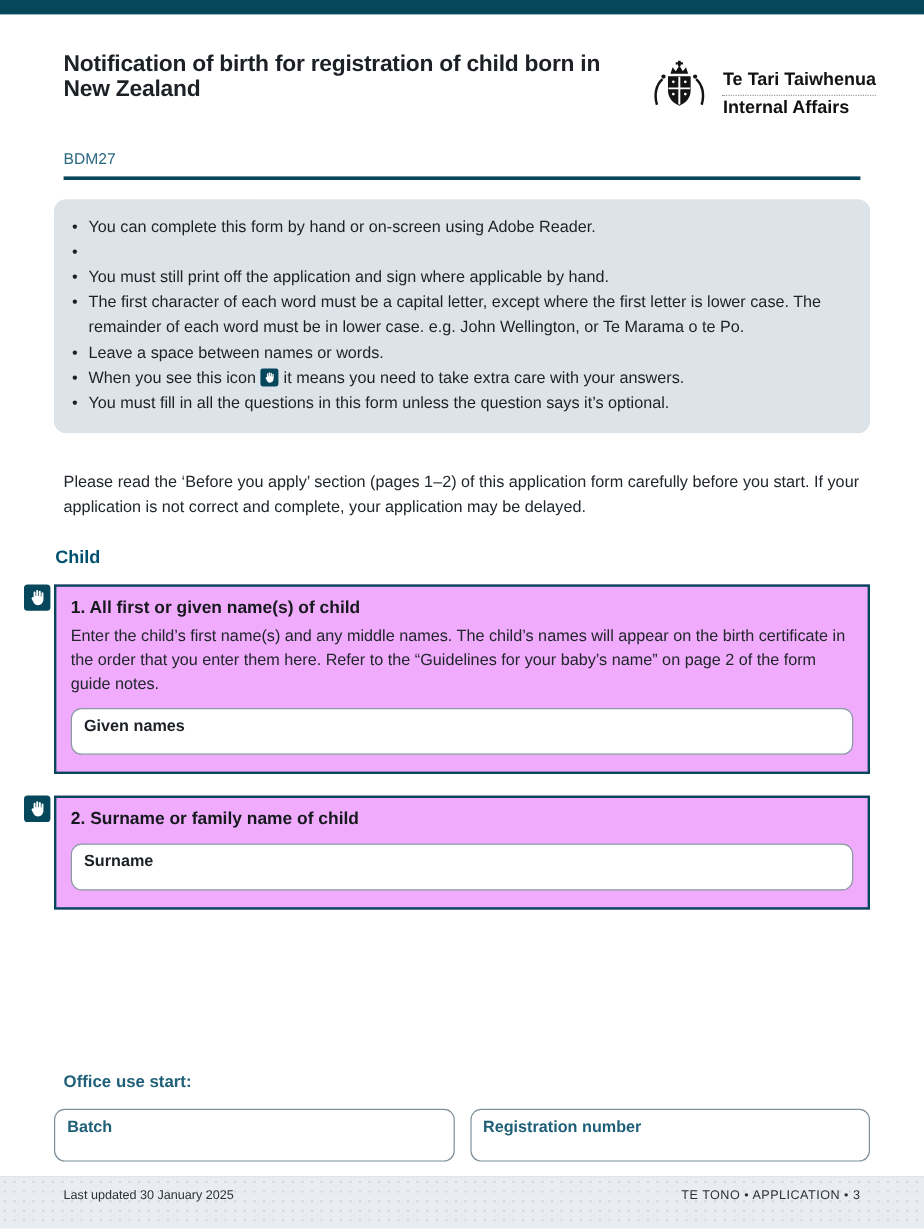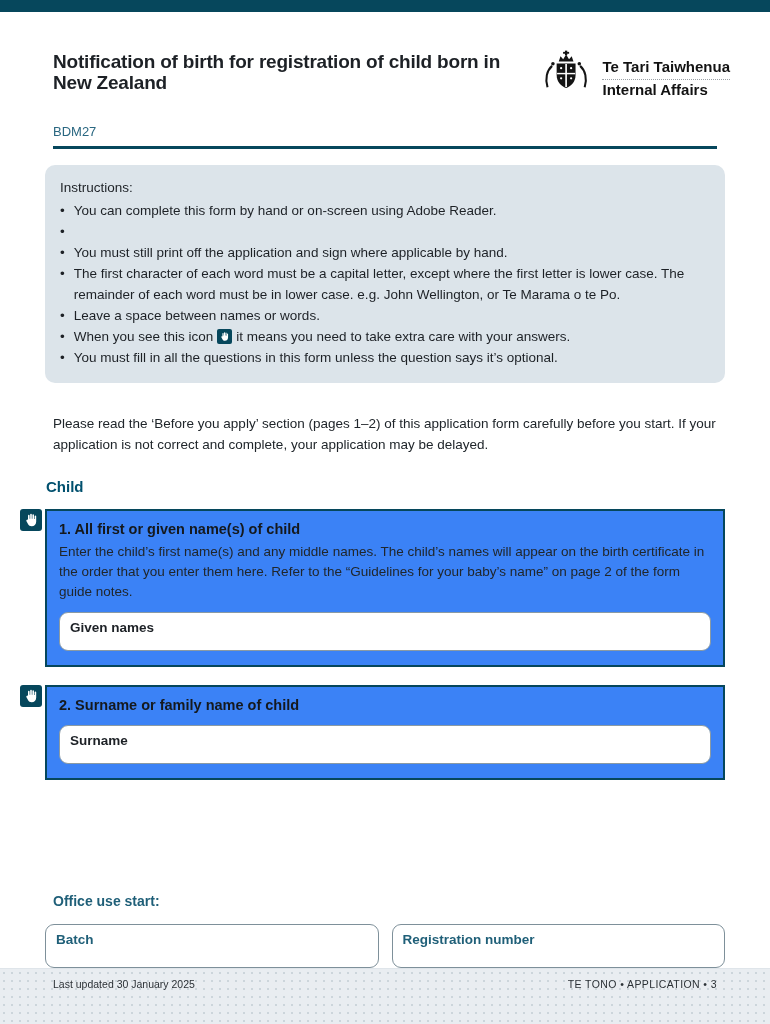--- a/index.html
+++ b/index.html
@@ -13,21 +13,21 @@
   }
   .topbar { height:12px; background:#06475c; width:100%; }
 
   
   .header { display:flex; justify-content:space-between; padding:30px 40px 0 53px; }
   .titles { width:465px; }
   .title-mi, .title-en {
     font-size:19px; line-height:21px; font-weight:bold; color:#1d2126;
     letter-spacing:-0.2px;
   }
-  .title-en { margin-top:9px; }
+  .title-en { margin-top:1px; }
   .logo { display:flex; gap:9px; align-items:flex-start; margin-top:8px; }
   .logo-text { font-size:15px; font-weight:bold; color:#121212; line-height:20px; margin-top:7px; }
   .logo-text .line1 { border-bottom:1px dotted #9aa0a5; padding-bottom:2px; display:inline-block; }
   .form-code { margin:22px 0 0 53px; font-size:13px; color:#2a6781; }
   .rule { height:3px; background:#06475c; margin:7px 53px 0 53px; }
 
   
   .instructions {
     margin:16px 45px 0 45px; background:#dce4ea; border-radius:10px;
     padding:12px 18px 15px 15px; font-size:13.5px; line-height:21px; color:#1d2126;
@@ -44,21 +44,21 @@
 
   
   .intro { margin:30px 53px 0 53px; font-size:13.5px; line-height:21px; }
 
   
   .section-head { margin:20px 0 0 46px; font-size:15px; line-height:24px; font-weight:bold; color:#00506e; }
 
   
   .q-box {
     position:relative; margin:10px 45px 0 45px; border:2px solid #06475c;
-    padding:8px 12px 14px 12px; background:#3b82f6;
+    padding:8px 12px 14px 12px; background:#f0abfc;
   }
   .q-box.q2 { margin-top:18px; }
   .hand-badge {
     position:absolute; left:-27px; top:-2px; width:22px; height:22px;
     background:#06475c; border-radius:3px; text-align:center;
   }
   .hand-badge svg { display:block; margin:2.5px auto 0; }
   .q-title { font-size:14.5px; font-weight:bold; color:#15191d; line-height:20px; }
   .q-desc { font-size:13.5px; line-height:20px; margin-top:3px; }
   .field {
@@ -72,21 +72,21 @@
   .office-heading { font-size:14px; font-weight:bold; color:#1f5f78; margin-left:8px; }
   .office-row { display:flex; gap:13px; margin-top:15px; }
   .office-field {
     flex:1; border:1px solid #7e909a; border-radius:9px; height:44px;
     padding:5px 10px; cursor:text; background:#fff;
   }
   .office-field .field-label { color:#1f5f78; }
 
   
   .footer {
-    position:absolute; bottom:0; left:0; width:100%; height:56px;
+    position:absolute; bottom:0; left:0; width:100%; height:44px;
     background:#e9edf1;
     background-image:radial-gradient(#ccd5db 0.8px, transparent 0.9px);
     background-size:8px 8px;
     border-top:1px solid #dfe5ea;
     margin-top:48px;
   }
   .footer-inner {
     display:flex; justify-content:space-between; padding:9px 53px 0 53px;
     font-size:10.5px; color:#2b3136;
   }
@@ -132,21 +132,20 @@
       <span class="line1">Te Tari Taiwhenua</span><br>
       <span>Internal Affairs</span>
     </div>
   </div>
 </div>
 
 <div class="form-code">BDM27</div>
 <div class="rule"></div>
 
 <div class="instructions">
-  <div class="ins-heading">Instructions:</div>
   <ul class="ins-list">
     <li>
       <span class="marker">•</span>
       <span>You can complete this form by hand or on-screen using Adobe Reader.</span>
     </li>
     <li>
       <span class="marker">•</span>
     </li>
     <li>
       <span class="marker">•</span>

